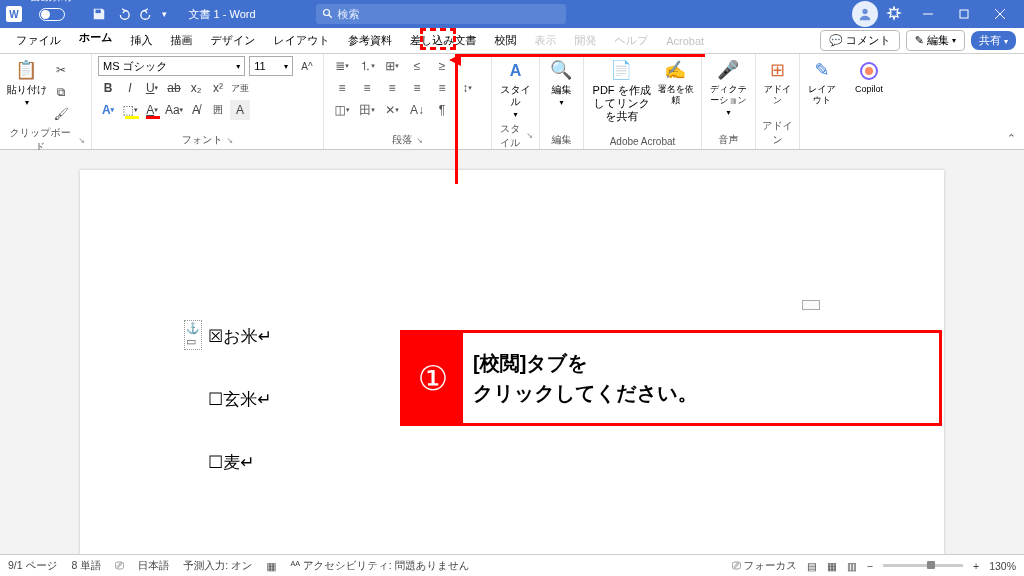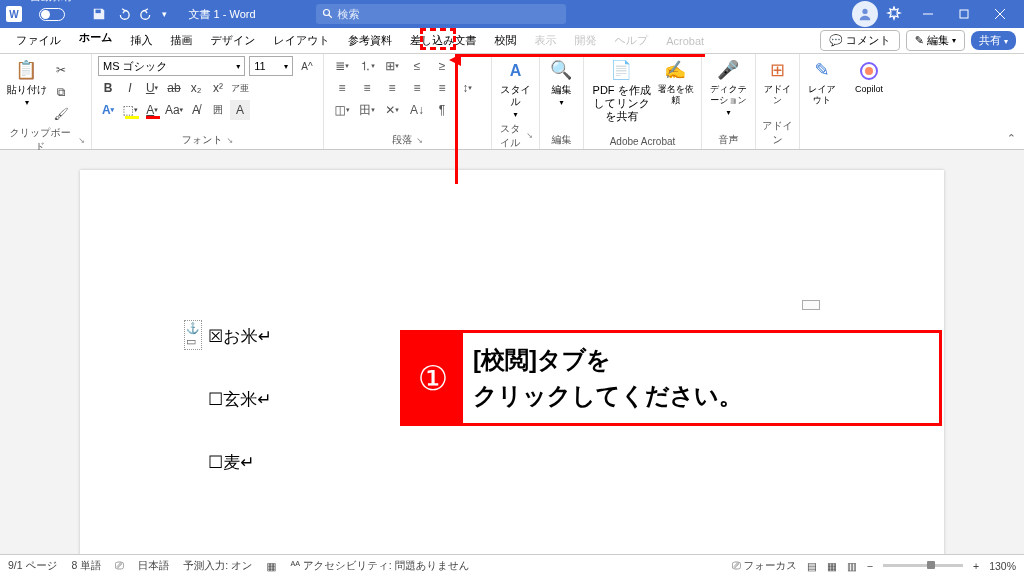--- a/index.html
+++ b/index.html
@@ -41,21 +41,21 @@
 .pararow { display: flex; gap: 1px; }
 .pb { width: 24px; height: 20px; display: flex; align-items: center; justify-content: center; font-size: 12px; color: #555; }
 .doc-area { position: absolute; top: 150px; left: 0; right: 0; bottom: 22px; background: #f3f3f3; overflow: hidden; }
 .page { position: absolute; left: 80px; top: 20px; width: 864px; height: 700px; background: #fff; box-shadow: 0 0 3px rgba(0,0,0,0.2); }
 .content { position: absolute; left: 128px; top: 155px; font-size: 17px; font-family: "MS Mincho", serif; color: #000; }
 .content .line { margin-bottom: 40px; }
 .anchor { position: absolute; left: 104px; top: 150px; font-size: 11px; color: #666; border: 1px dotted #999; padding: 1px; }
 .ruler-stub { position: absolute; left: 722px; top: 130px; width: 18px; height: 10px; border: 1px solid #aaa; background: #fafafa; }
 .callout { position: absolute; left: 400px; top: 180px; width: 542px; height: 96px; background: #fff; border: 3px solid red; display: flex; z-index: 50; }
 .callout .num { width: 60px; background: red; color: #fff; display: flex; align-items: center; justify-content: center; font-size: 34px; }
-.callout .txt { flex: 1; padding: 6px 10px; font-size: 24px; font-weight: bold; line-height: 1.5; display: flex; align-items: center; }
+.callout .txt { flex: 1; padding: 6px 10px; font-size: 20px; font-weight: bold; line-height: 1.5; display: flex; align-items: center; }
 .callout-arrow { position: absolute; left: 455px; top: 54px; width: 250px; height: 130px; border-top: 3px solid red; border-left: 3px solid red; z-index: 49; }
 .callout-arrow::before { content: ""; position: absolute; left: -9px; top: -3px; border-top: 6px solid transparent; border-bottom: 6px solid transparent; border-right: 12px solid red; }
 .statusbar { position: absolute; bottom: 0; left: 0; right: 0; height: 22px; background: #fff; border-top: 1px solid #ccc; display: flex; align-items: center; font-size: 10.5px; color: #444; padding: 0 8px; gap: 14px; }
 .statusbar .right { margin-left: auto; display: flex; align-items: center; gap: 10px; }
 .zoom-slider { width: 80px; height: 3px; background: #ccc; position: relative; }
 .zoom-slider::after { content: ""; position: absolute; left: 44px; top: -3px; width: 8px; height: 8px; background: #888; border-radius: 1px; }
 .ribbon-collapse { position: absolute; right: 8px; bottom: 4px; font-size: 11px; color: #666; }
 svg { display: block; }
 </style>
 </head>

